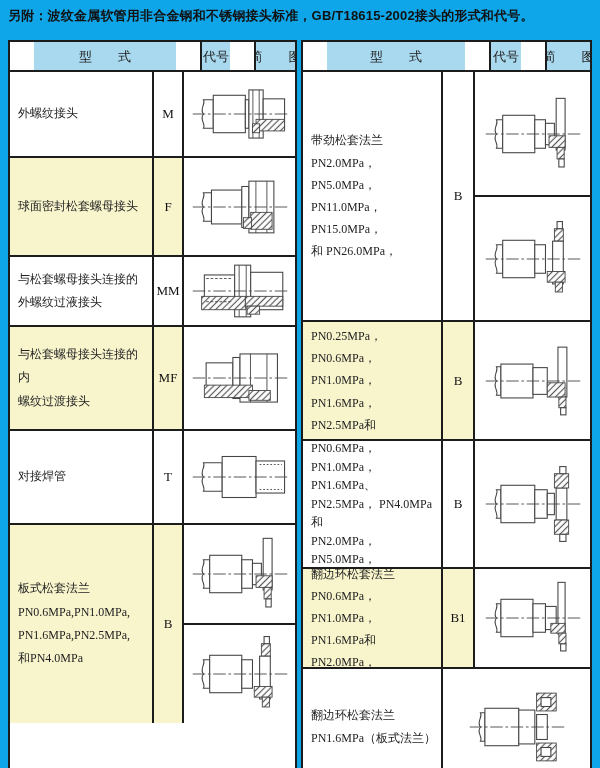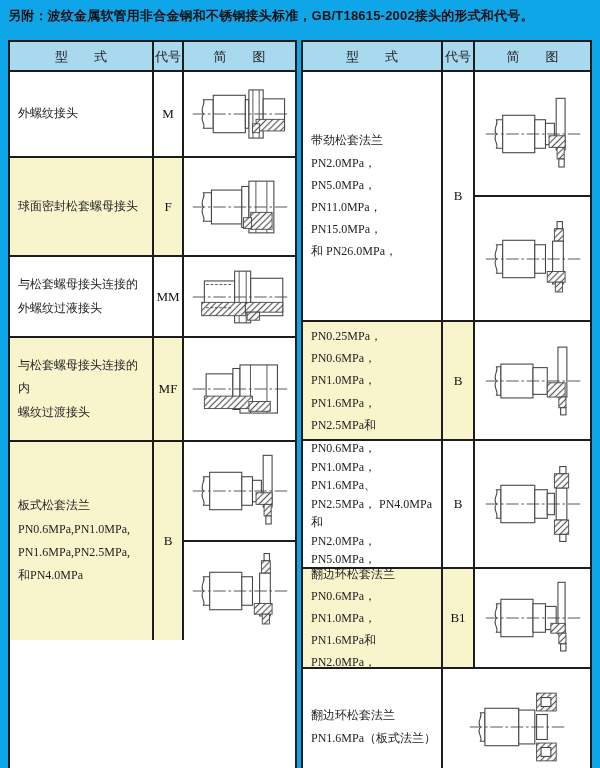--- a/index.html
+++ b/index.html
@@ -21,21 +21,21 @@
          white-space:pre-line;color:#222;}
   .right .ctype{flex:0 0 138px;line-height:1.85;}
   .ccode{flex:0 0 30px;display:flex;align-items:center;justify-content:center;
          font-size:13px;color:#111;}
   .right .ccode{flex:0 0 32px;}
   .cdiag{flex:1;display:flex;flex-direction:column;background:#fff;}
   .dhalf{flex:1;display:flex;align-items:center;justify-content:center;border-top:2px solid #1c1c1c;}
   .dhalf:first-child{border-top:none;}
   .diag{width:100%;height:100%;display:flex;align-items:center;justify-content:center;}
   .thead .cell{background:#a9d9ee;display:flex;align-items:center;justify-content:center;
-               font-size:13px;color:#222;padding:0;line-height:1;white-space:nowrap;}
+               font-size:13px;color:#222;padding:0;line-height:1;white-space:nowrap;margin-left:24px;}
   .hl{background:#f8f5cd;}
   svg{display:block;}
 </style>
 </head>
 <body>
 
 <svg width="0" height="0" style="position:absolute" aria-hidden="true">
   <defs>
     <pattern id="hxp" width="5" height="5" patternUnits="userSpaceOnUse" patternTransform="rotate(45)">
       <rect width="5" height="5" fill="#fff"></rect>
@@ -90,21 +90,21 @@
                 <line x1="73.84" y1="17" x2="73.84" y2="75" stroke="#444" stroke-width="1"></line>
                 <line x1="86.16" y1="17" x2="86.16" y2="75" stroke="#444" stroke-width="1"></line>
                 <rect x="68" y="52" width="24" height="19" fill="url(#hxp)" stroke="#444" stroke-width="1"></rect>
                 <rect x="60" y="58" width="9" height="12" fill="url(#hxp)" stroke="#444" stroke-width="1"></rect>
                 <line x1="3" y1="46" x2="109" y2="46" stroke="#444" stroke-width="1" stroke-dasharray="14 3 3 3"></line>
               </svg>
             </div>
           </div>
       </div>
 
-      <div class="trow" style="height:81px">
+      <div class="trow" style="height:70px">
         <div class="cell ctype">与松套螺母接头连接的
 外螺纹过液接头</div>
         <div class="cell ccode">MM</div>
         <div class="cell cdiag">
             <div class="diag">
               <svg viewBox="0 0 112 92" width="104" height="82" preserveAspectRatio="xMidYMid meet">
                 <rect x="16" y="28" width="34" height="36" fill="#fff" stroke="#444" stroke-width="1.2"></rect>
                 <rect x="50" y="17" width="18" height="58" fill="#fff" stroke="#444" stroke-width="1.2"></rect>
                 <line x1="55.04" y1="17" x2="55.04" y2="75" stroke="#444" stroke-width="1"></line>
                 <line x1="62.96" y1="17" x2="62.96" y2="75" stroke="#444" stroke-width="1"></line>
@@ -133,20 +133,36 @@
                 <line x1="67.76" y1="19" x2="67.76" y2="73" stroke="#444" stroke-width="1"></line>
                 <line x1="86.24" y1="19" x2="86.24" y2="73" stroke="#444" stroke-width="1"></line>
                 <rect x="16" y="54" width="54" height="14" fill="url(#hxp)" stroke="#444" stroke-width="1"></rect>
                 <rect x="66" y="60" width="24" height="11" fill="url(#hxp)" stroke="#444" stroke-width="1"></rect>
                 <line x1="3" y1="46" x2="109" y2="46" stroke="#444" stroke-width="1" stroke-dasharray="14 3 3 3"></line>
               </svg>
             </div>
           </div>
       </div>
 
+      <div class="trow" style="height:94px">
+        <div class="cell ctype">对接焊管</div>
+        <div class="cell ccode">T</div>
+        <div class="cell cdiag">
+            <div class="diag">
+              <svg viewBox="0 0 112 92" width="104" height="82" preserveAspectRatio="xMidYMid meet">
+                <path d="M36,30 L15,30 C18,35 10,40 15,46 C10,52 18,57 15,62 L36,62 Z" fill="#fff" stroke="#444" stroke-width="1.2"></path>
+                <rect x="36" y="23" width="38" height="46" fill="#fff" stroke="#444" stroke-width="1.2"></rect>
+                <rect x="74" y="28" width="32" height="36" fill="#fff" stroke="#444" stroke-width="1.2"></rect>
+                <line x1="78" y1="32" x2="103" y2="32" stroke="#444" stroke-width="1" stroke-dasharray="2 2"></line>
+                <line x1="78" y1="60" x2="103" y2="60" stroke="#444" stroke-width="1" stroke-dasharray="2 2"></line>
+                <line x1="3" y1="46" x2="109" y2="46" stroke="#444" stroke-width="1" stroke-dasharray="14 3 3 3"></line>
+              </svg>
+            </div>
+          </div>
+      </div>
 
       <div class="trow" style="height:200px">
         <div class="cell ctype hl">板式松套法兰
 PN0.6MPa,PN1.0MPa,
 PN1.6MPa,PN2.5MPa,
 和PN4.0MPa</div>
         <div class="cell ccode hl">B</div>
         <div class="cell cdiag">
           <div class="dhalf">
               <div class="diag">

